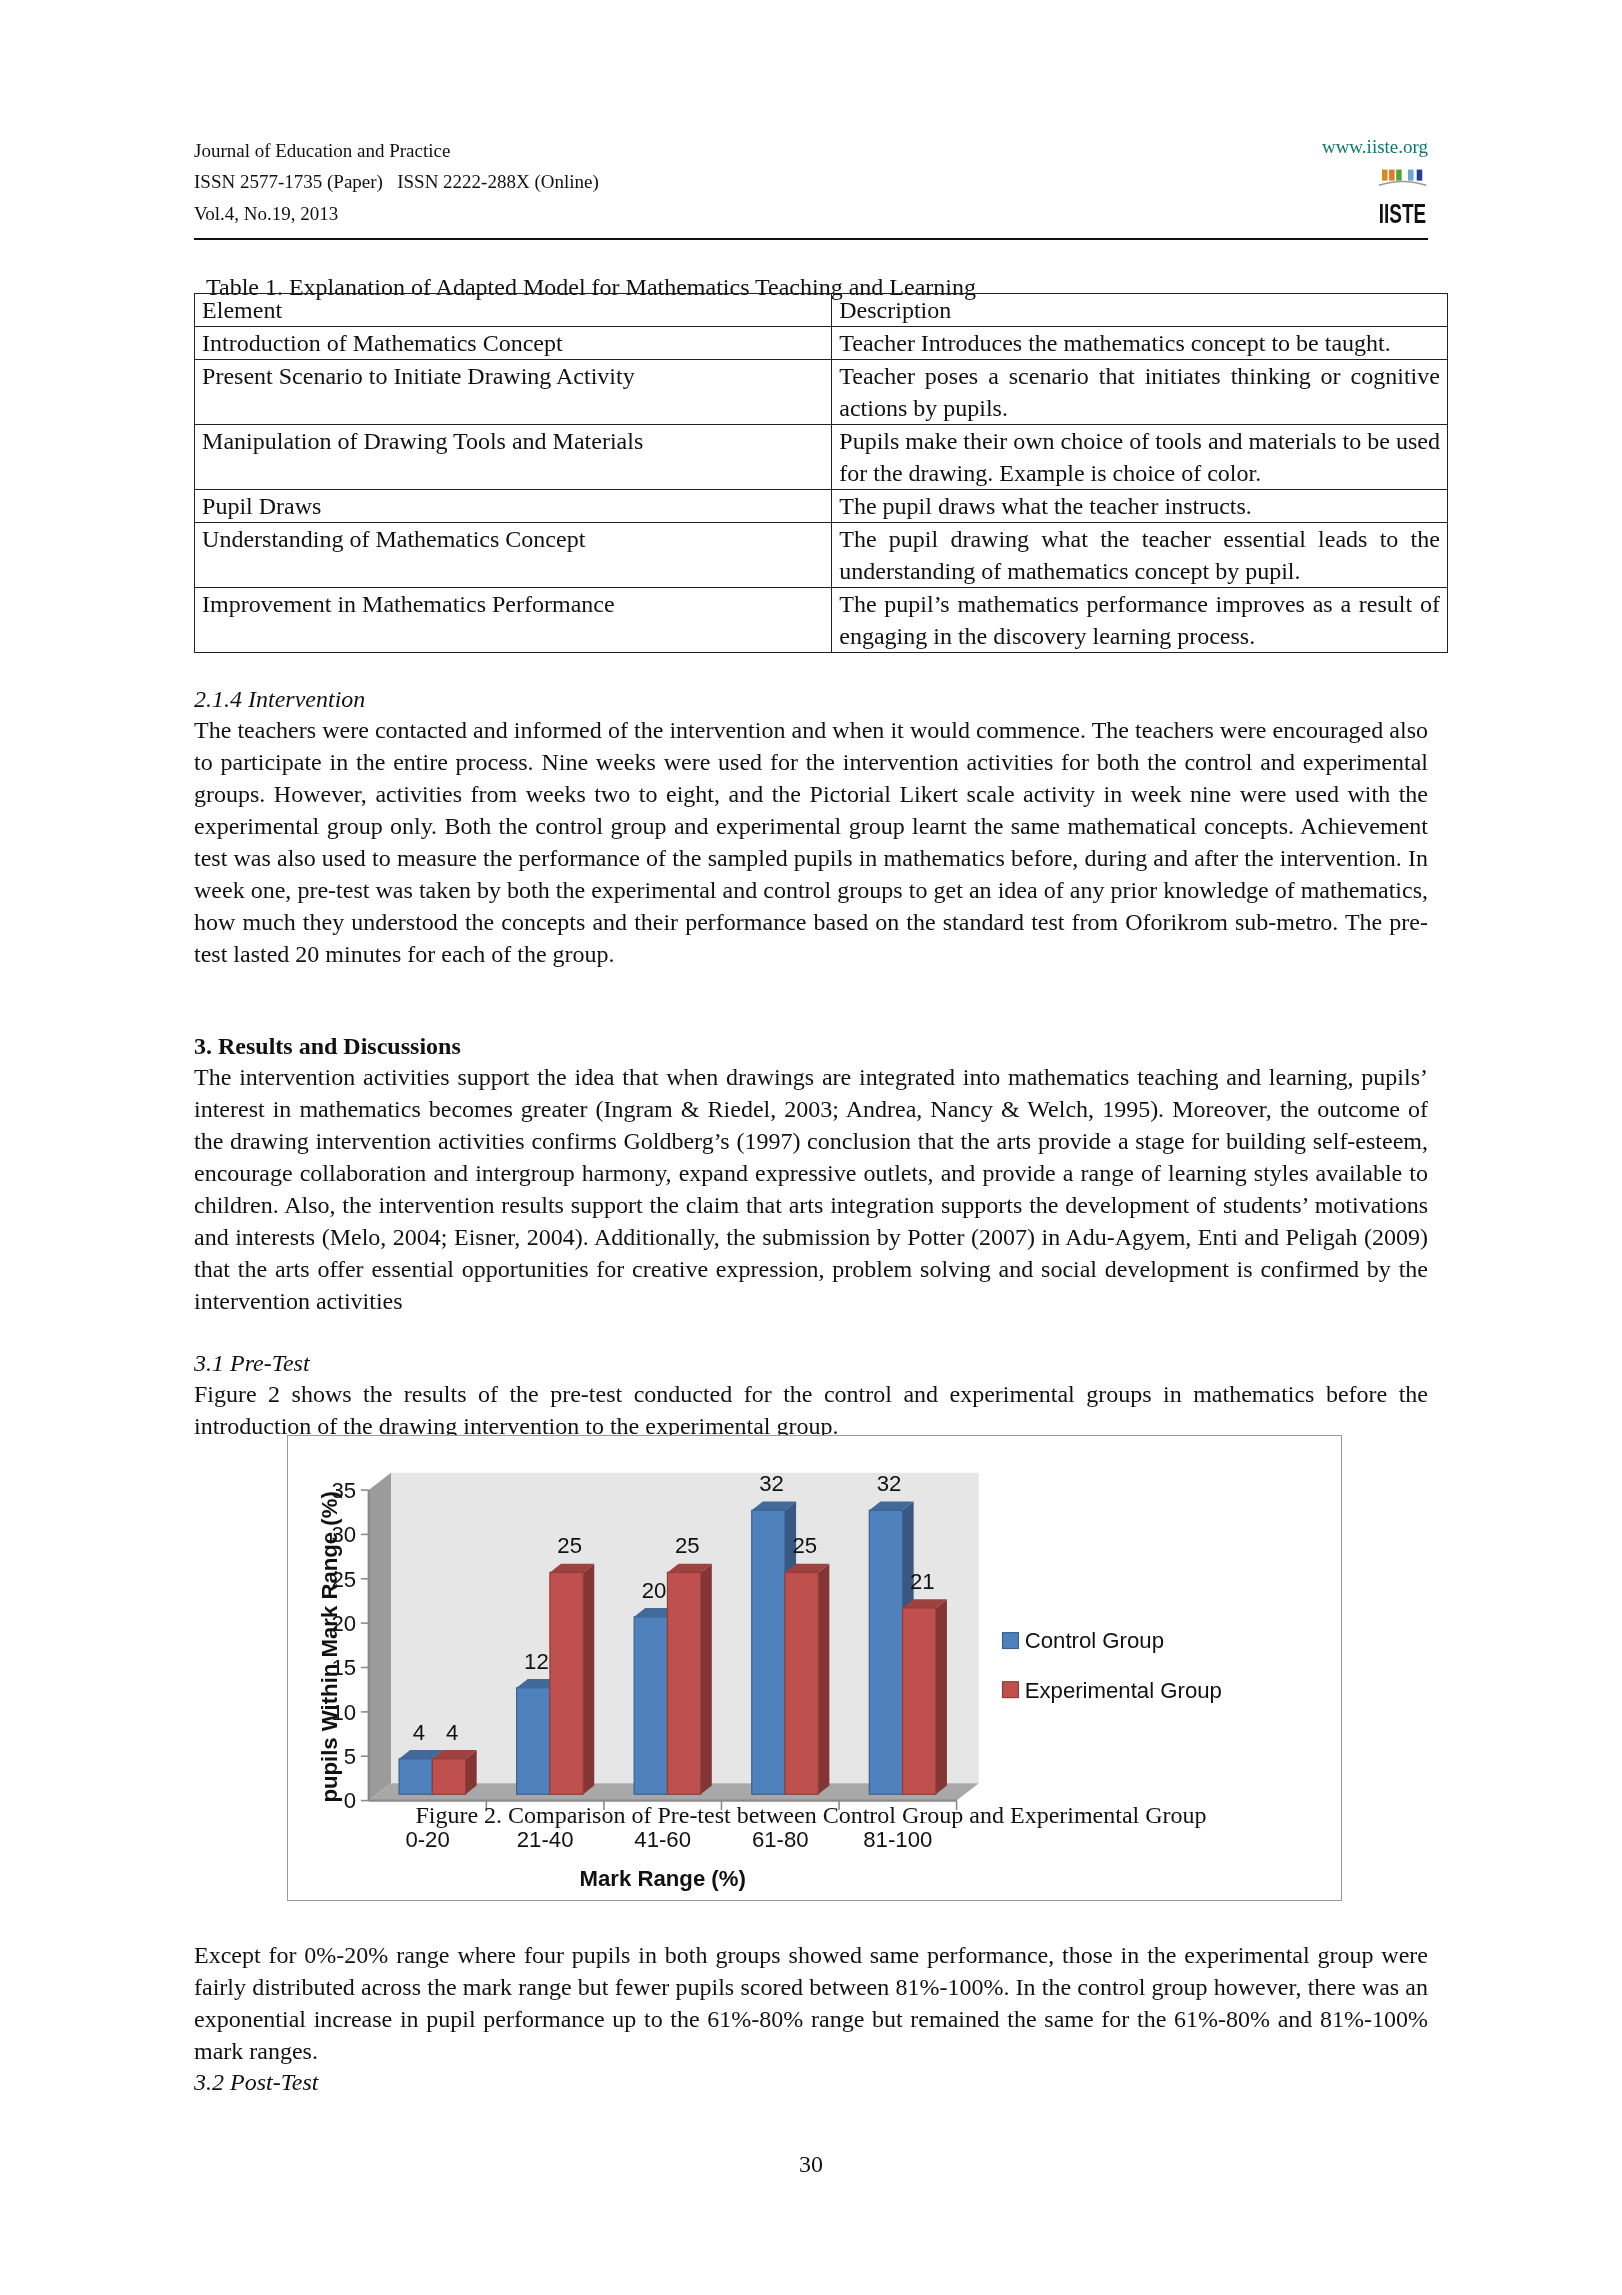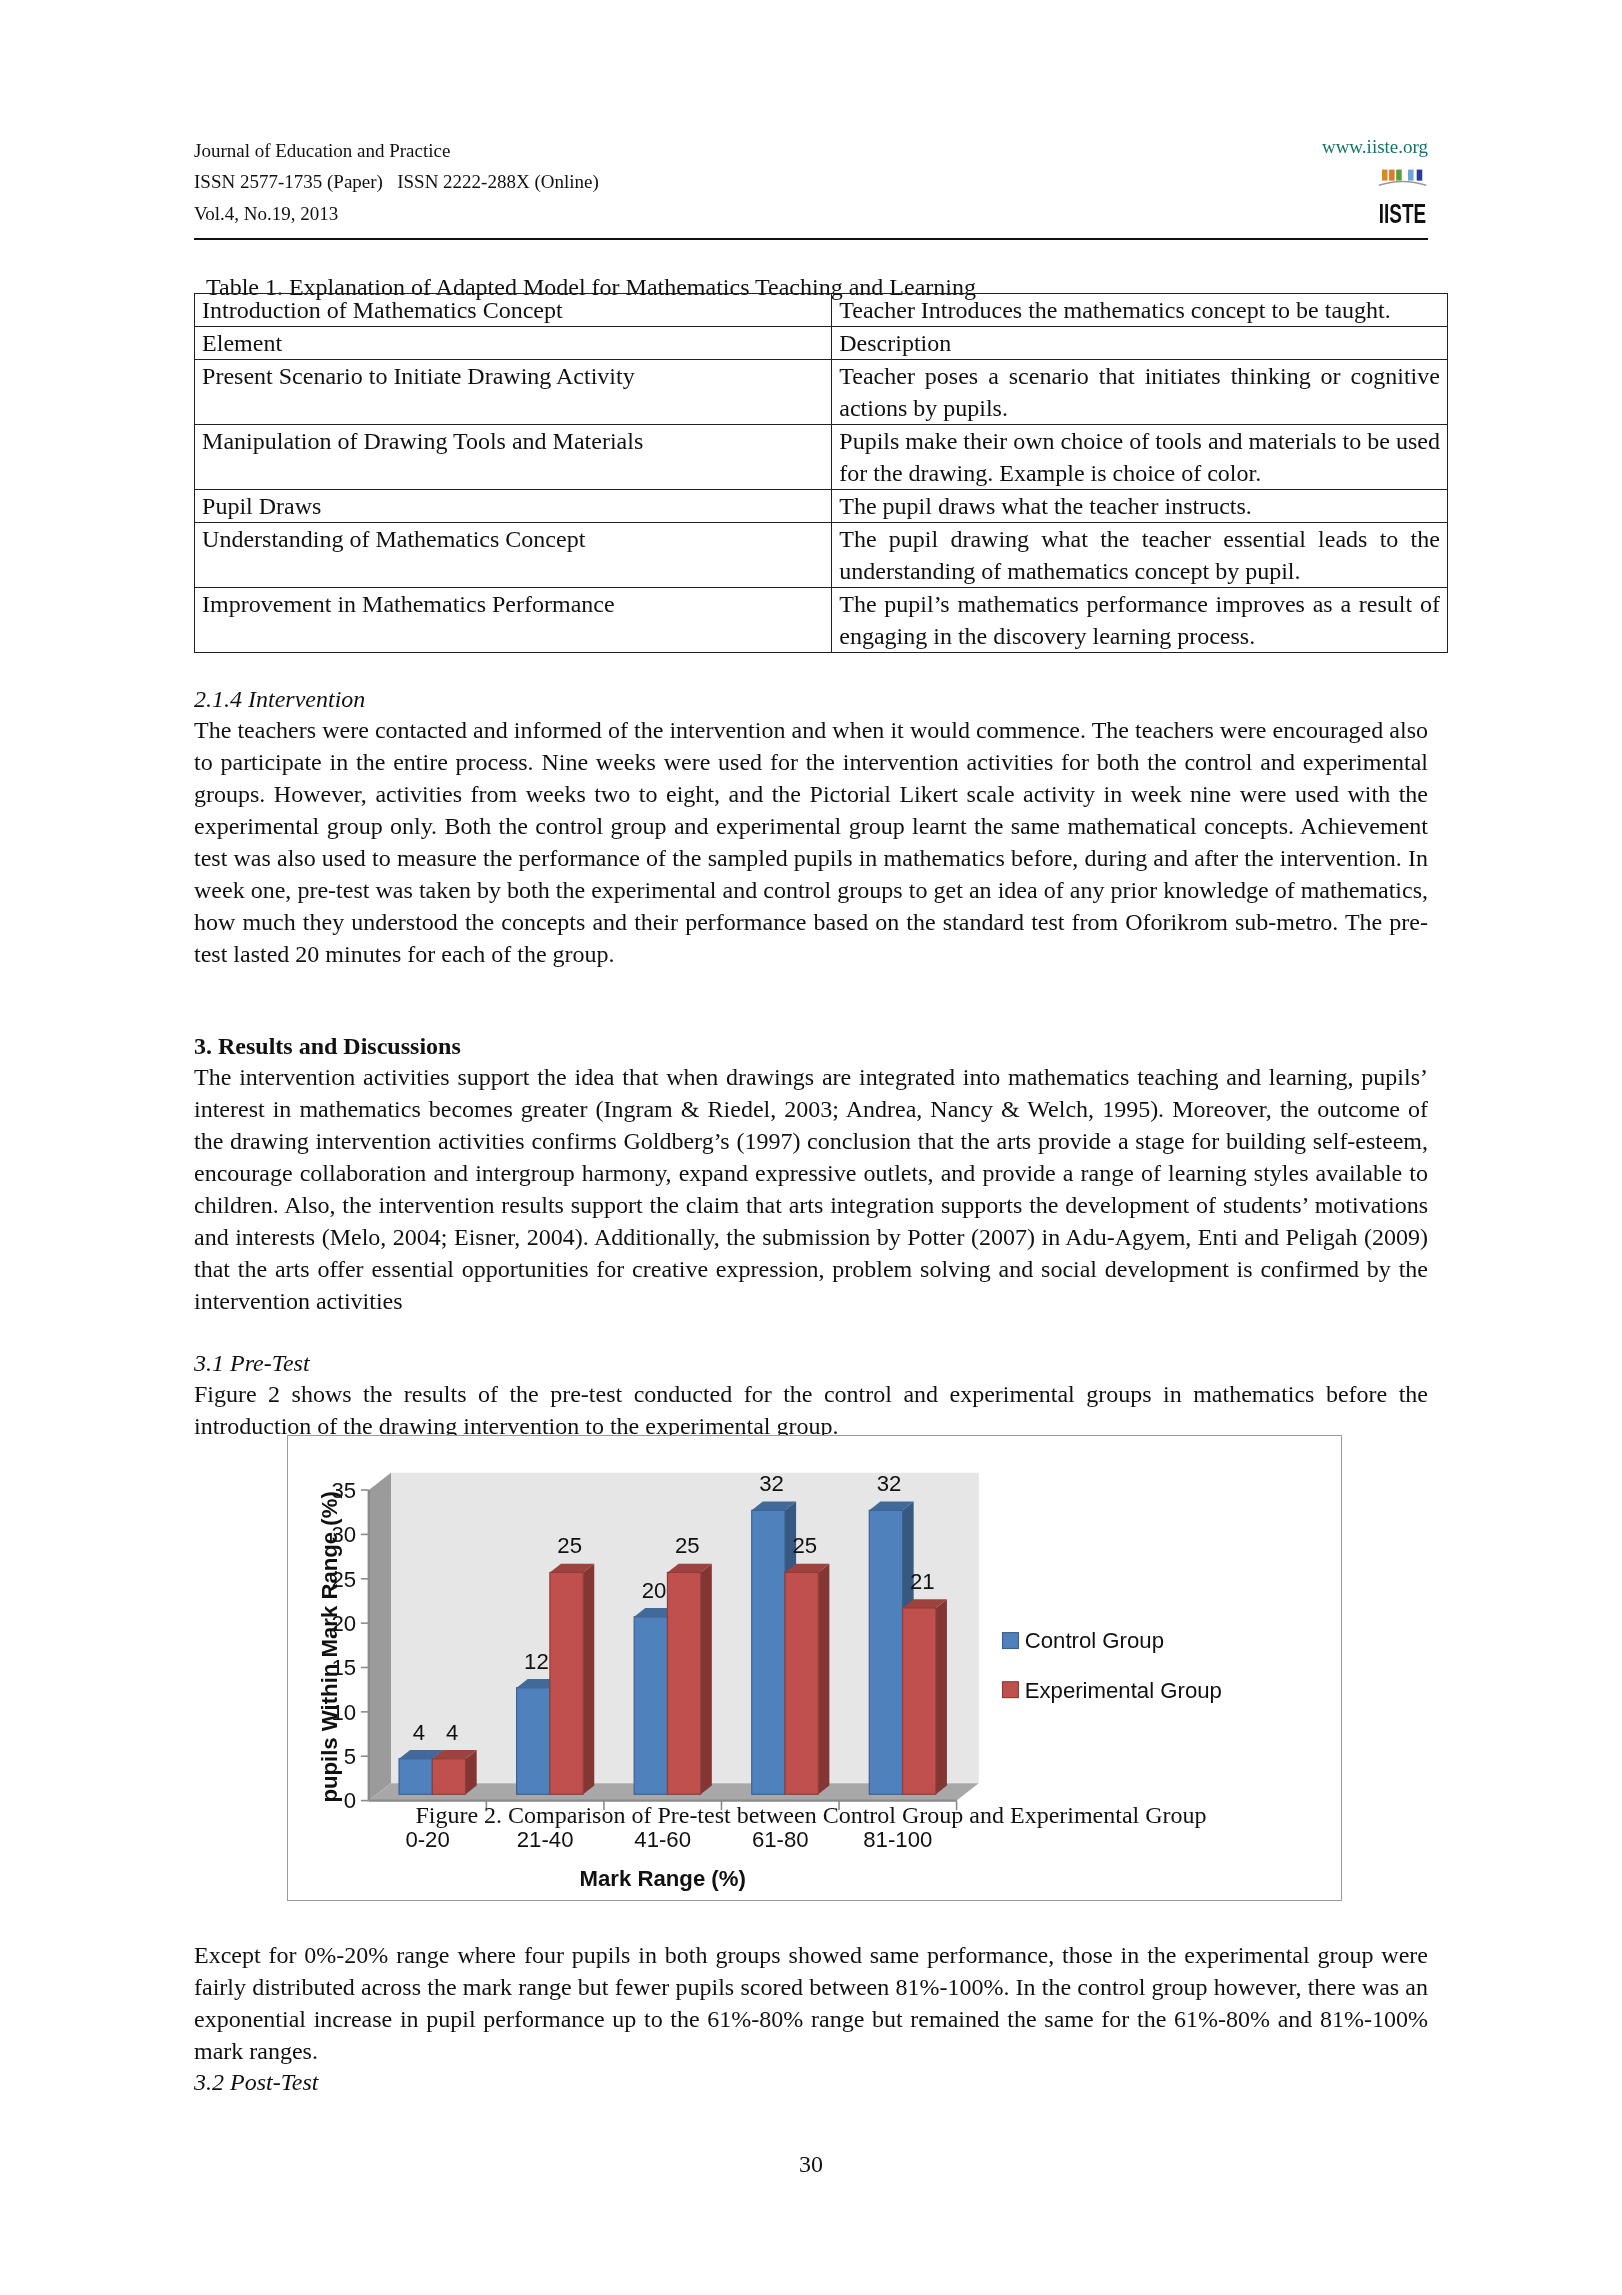--- a/index.html
+++ b/index.html
@@ -44,26 +44,26 @@
     <text x="32" y="70" text-anchor="middle" font-family="'Liberation Sans', sans-serif" font-weight="bold" font-size="34" fill="#111" textLength="60" lengthAdjust="spacingAndGlyphs">IISTE</text>
   </svg>
 
   <div class="hr"></div>
 
   <div class="tbl-cap">Table 1. Explanation of Adapted Model for Mathematics Teaching and Learning</div>
 
   <table class="model">
     <tbody>
         <tr>
+      <td class="c1">Element</td>
+      <td>Description</td>
+    </tr>
+    <tr>
       <td class="c1">Introduction of Mathematics Concept</td>
       <td class="just">Teacher Introduces the mathematics concept to be taught.</td>
-    </tr>
-    <tr>
-      <td class="c1">Element</td>
-      <td>Description</td>
     </tr>
     <tr>
       <td class="c1">Present Scenario to Initiate Drawing Activity</td>
       <td class="just">Teacher poses a scenario that initiates thinking or cognitive actions by pupils.</td>
     </tr>
     <tr>
       <td class="c1">Manipulation of Drawing Tools and Materials</td>
       <td class="just">Pupils make their own choice of tools and materials to be used for the drawing. Example is choice of color.</td>
     </tr>
     <tr>

